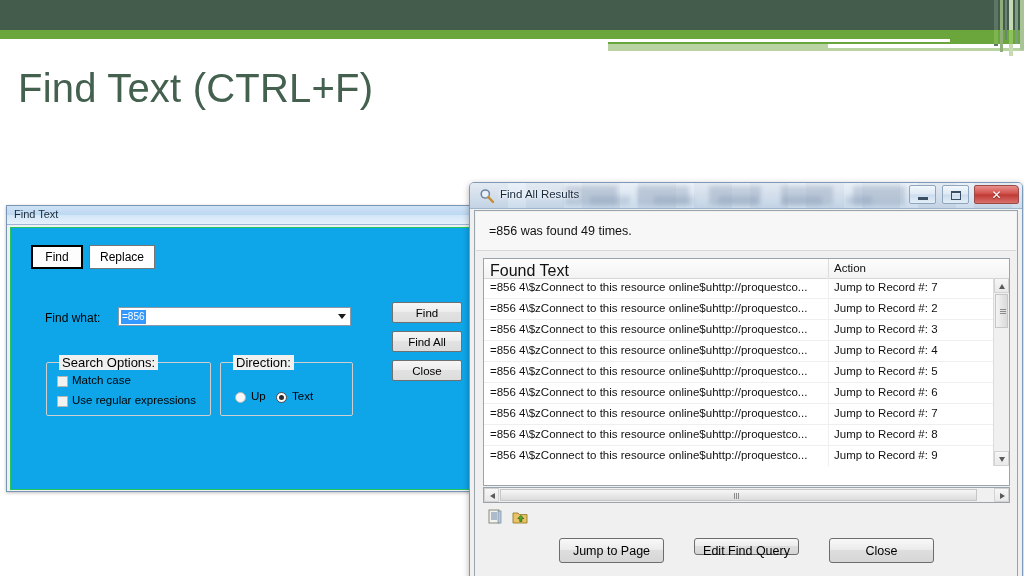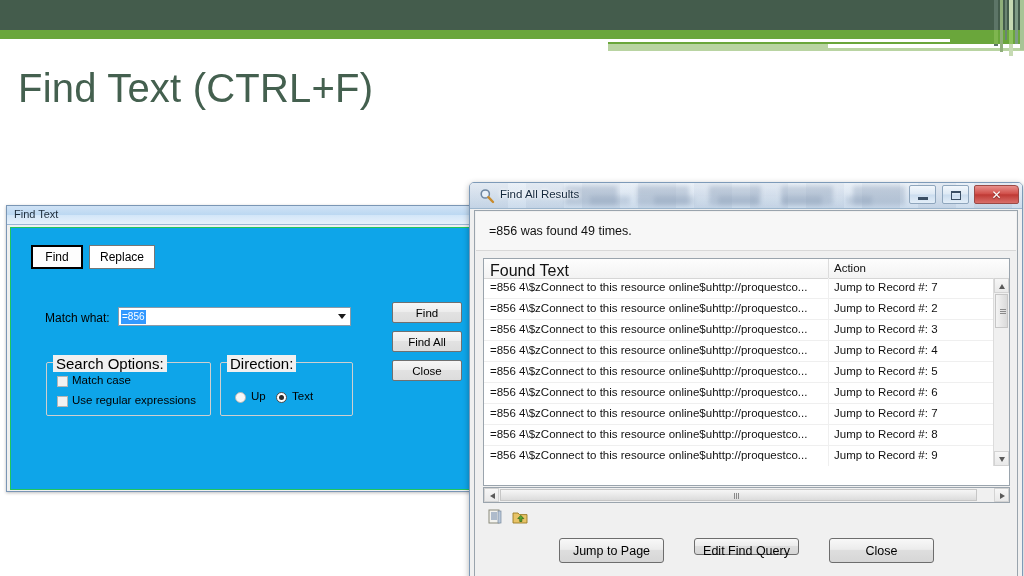--- a/index.html
+++ b/index.html
@@ -148,24 +148,24 @@
     cursor: default;
   }
 
   .groupbox {
     position: absolute;
     box-sizing: border-box;
     border: 1px solid #cfcfcf;
     border-radius: 2px;
   }
   .groupbox .gtitle {
-    position: absolute; left: 6px; top: -8px;
+    position: absolute; left: 12px; top: -8px;
     background: #f0f0f0;
     padding: 0 3px;
-    font-size: 15px; color: #000;
+    font-size: 13px; color: #000;
     white-space: nowrap;
   }
 
   .chk {
     position: absolute;
     width: 11px; height: 11px;
     box-sizing: border-box;
     border: 1px solid #b5b5b5;
     background: #f2f2f2;
   }
@@ -427,21 +427,21 @@
 
   <div class="win" id="find-text-dialog">
     <div class="titlebar">
       <span class="tb-text">Find Text</span>
     </div>
     <div class="client">
 
       <div class="tabbtn sel" style="left:20px; top:17px; width:52px; height:24px;">Find</div>
       <div class="tabbtn" style="left:78px; top:17px; width:66px; height:24px;">Replace</div>
 
-      <div class="lbl" style="left:34px; top:83px;">Match what:</div>
+      <div class="lbl" style="left:34px; top:83px;">Find what:</div>
 
       <div class="combo" style="left:107px; top:79px; width:233px;">
         <span class="seltext">=856</span>
         <span class="arrow"></span>
       </div>
 
       <div class="pbtn" style="left:381px; top:74px; width:70px; height:21px; line-height:20px;">Find</div>
       <div class="pbtn" style="left:381px; top:103px; width:70px; height:21px; line-height:20px;">Find All</div>
       <div class="pbtn" style="left:381px; top:132px; width:70px; height:21px; line-height:20px;">Close</div>
 

